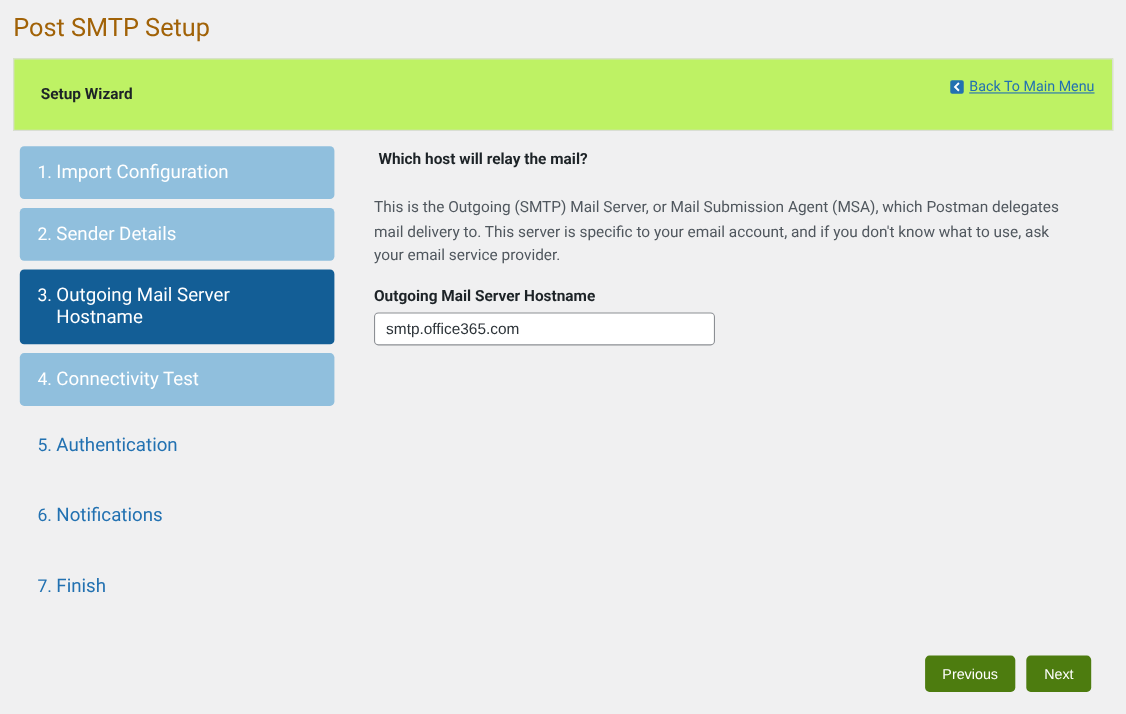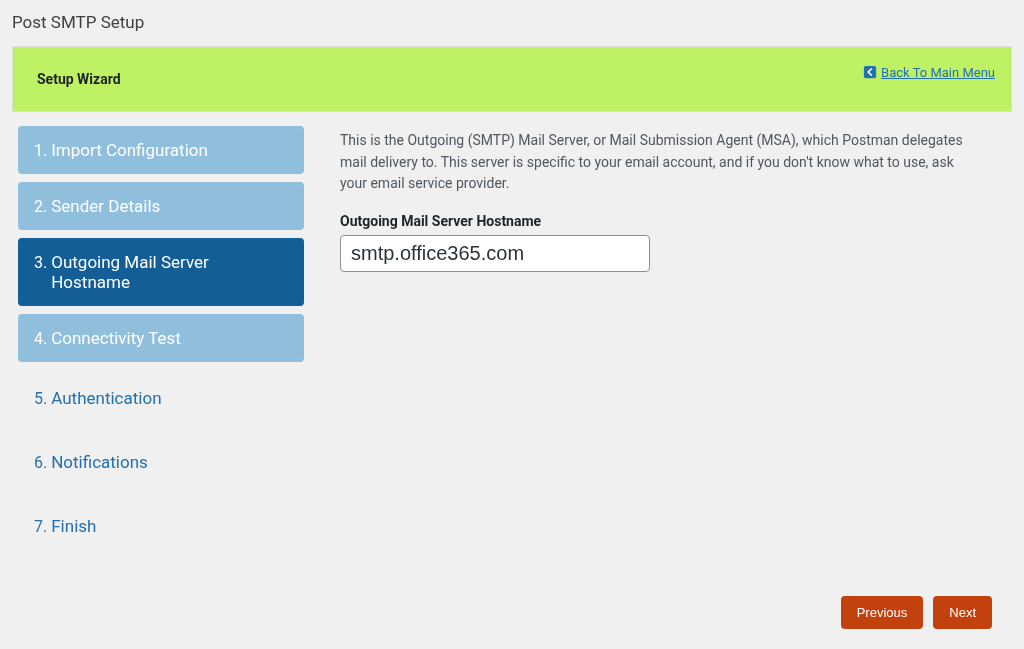--- a/index.html
+++ b/index.html
@@ -12,23 +12,23 @@
       background: #f0f0f1;
       color: #3c434a;
       width: 1024px;
       height: 649px;
       overflow: hidden;
     }
     .page {
       padding: 0 12px;
     }
     .page-title {
-      font-size: 17px;
+      font-size: 23px;
       font-weight: 400;
-      color: #404040;
+      color: #a16207;
       padding: 12px 0 14px 0;
     }
     .card {
       background: #bef264;
       border: 1px solid #dcdcde;
       position: relative;
       padding: 24px 22px;
       margin-bottom: 14px;
     }
     .card-title {
@@ -119,36 +119,36 @@
     .field-label {
       font-size: 14px;
       font-weight: 700;
       color: #1d2327;
       display: block;
       margin-bottom: 6px;
     }
     .text-input {
       width: 310px;
       padding: 6px 10px;
-      font-size: 20px;
+      font-size: 14px;
       border: 1px solid #8c8f94;
       border-radius: 4px;
       color: #2c3338;
       background: #fff;
       outline: none;
     }
     .footer {
       position: absolute;
       bottom: 20px;
       right: 32px;
       display: flex;
       gap: 10px;
     }
     .btn {
-      background: #c2410c;
+      background: #4d7c0f;
       color: #fff;
       border: none;
       border-radius: 4px;
       padding: 9px 16px;
       font-size: 13px;
       cursor: pointer;
     }
   </style>
 </head>
 <body>
@@ -195,20 +195,21 @@
         <span class="step-num">6.</span>
         <span class="step-label">Notifications</span>
       </div>
       <div class="step future">
         <span class="step-num">7.</span>
         <span class="step-label">Finish</span>
       </div>
     </div>
 
     <div class="content">
+      <div class="question">Which host will relay the mail?</div>
       <p class="para">This is the Outgoing (SMTP) Mail Server, or Mail Submission Agent (MSA), which Postman delegates mail delivery to. This server is specific to your email account, and if you don't know what to use, ask your email service provider.</p>
       <label class="field-label">Outgoing Mail Server Hostname</label>
       <input type="text" class="text-input" value="smtp.office365.com" style="">
     </div>
   </div>
 </div>
 
 <div class="footer">
   <button class="btn">Previous</button>
   <button class="btn">Next</button>

